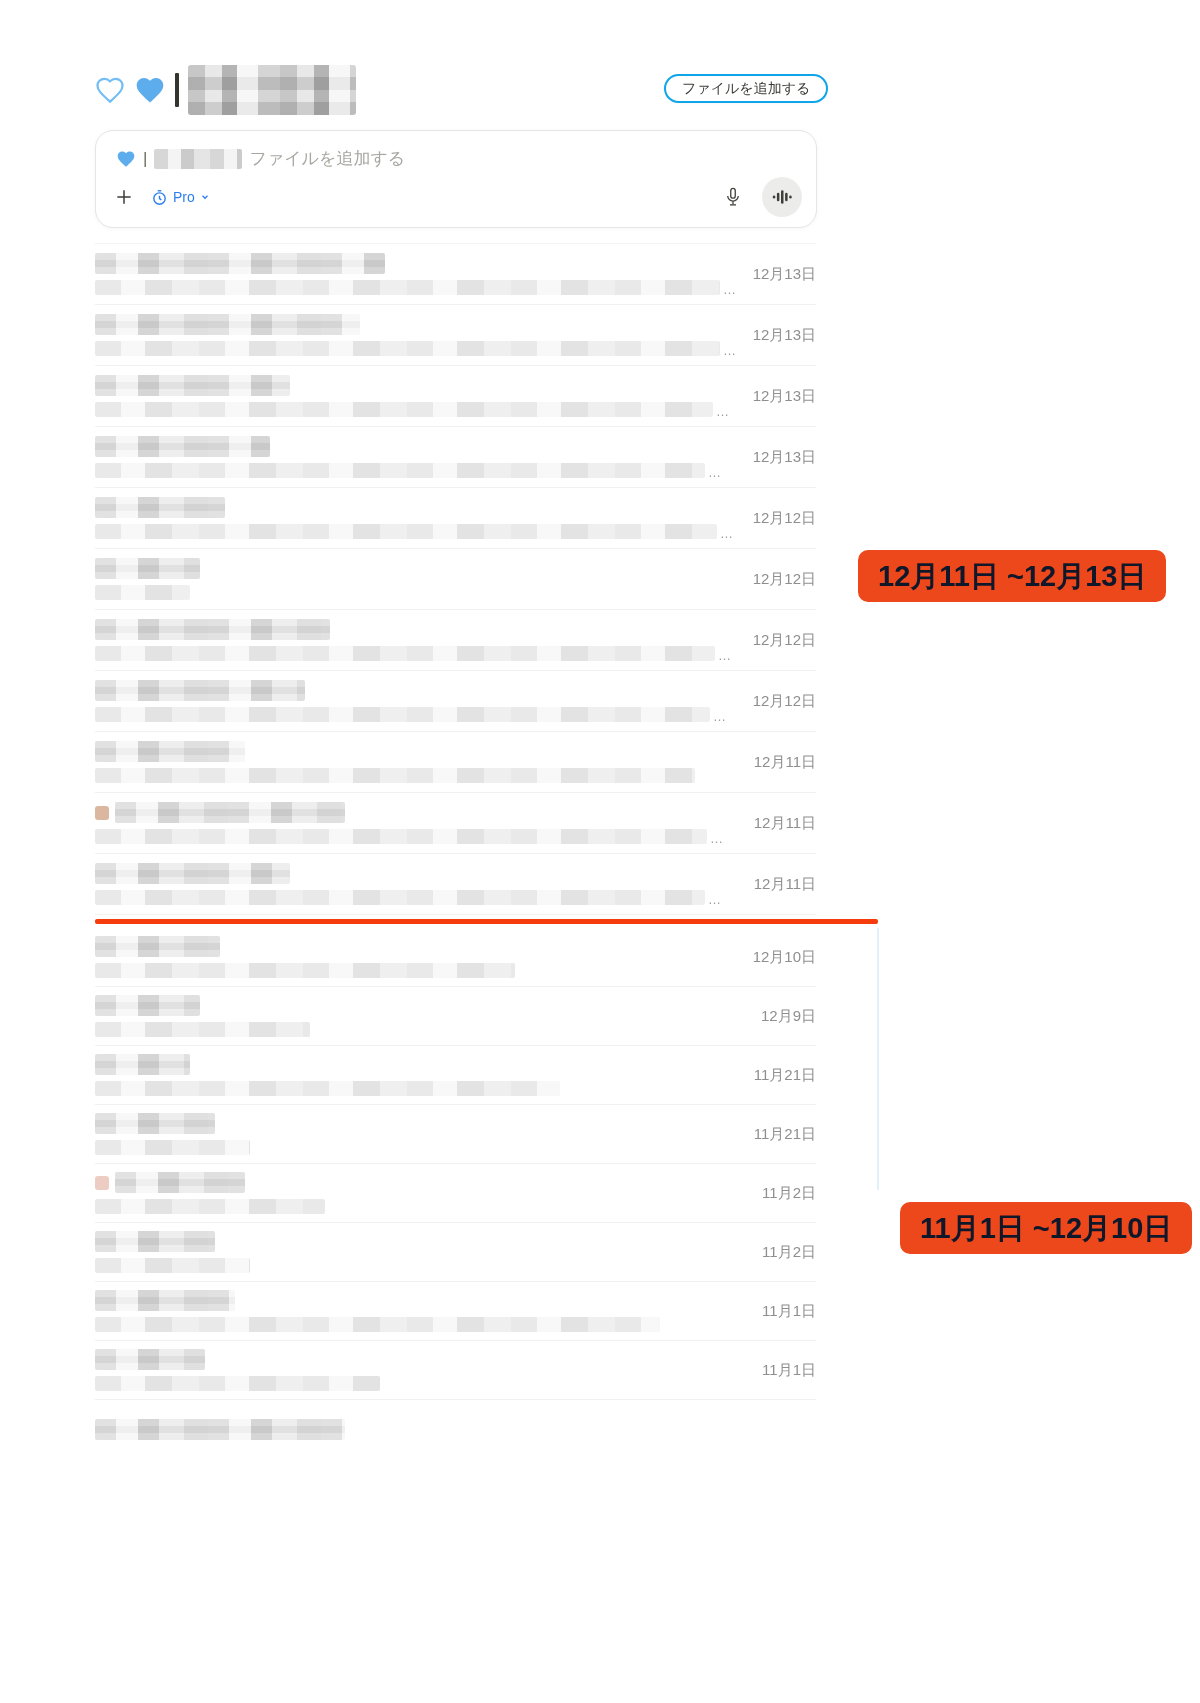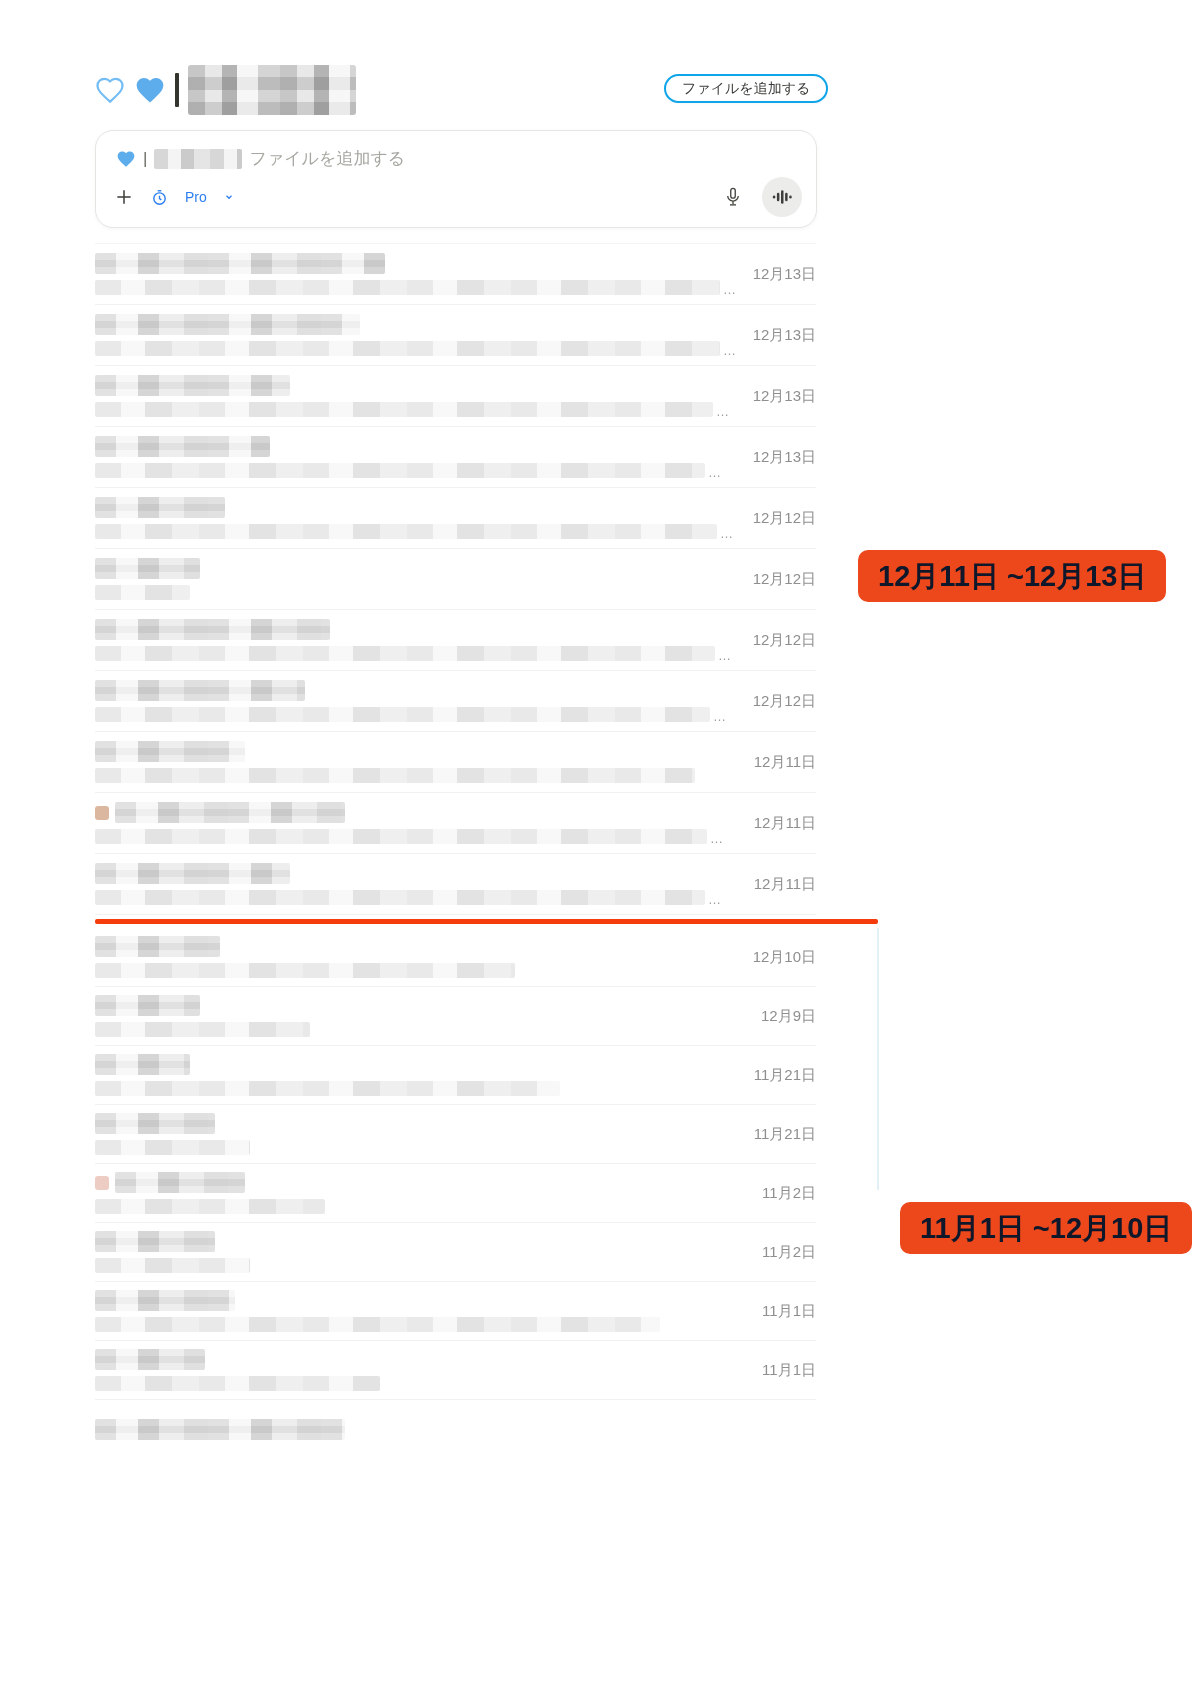--- a/index.html
+++ b/index.html
@@ -21,21 +21,21 @@
   
   .composer{position:absolute;left:95px;top:130px;width:720px;height:96px;background:#fff;
     border:1px solid #e5e5e2;border-radius:18px;box-shadow:0 1px 4px rgba(0,0,0,.04);}
   .composer-line1{position:absolute;left:20px;top:16px;display:flex;align-items:center;gap:7px;}
   .ph-sep{color:#6b6b66;font-size:17px;}
   .mosaic-ph{width:88px;height:20px;border-radius:2px;background-color:#e9e9e9;
     background-image:repeating-linear-gradient(90deg, rgba(0,0,0,.08) 0 14px, rgba(255,255,255,.5) 14px 27px, rgba(0,0,0,.13) 27px 40px, rgba(0,0,0,.02) 40px 56px);}
   .ph-text{font-size:17px;color:#a7a7a1;}
   .composer-line2{position:absolute;left:16px;right:14px;bottom:10px;height:40px;display:flex;align-items:center;gap:15px;}
   .plus-btn{display:flex;align-items:center;justify-content:center;width:24px;height:24px;cursor:pointer;}
-  .model-selector{display:flex;align-items:center;gap:17px;cursor:pointer;}
+  .model-selector{display:flex;align-items:center;gap:5px;cursor:pointer;}
   .model-label{font-size:14px;font-weight:500;color:#2d7ff0;}
   .mic-btn{margin-left:auto;display:flex;align-items:center;justify-content:center;width:28px;height:28px;cursor:pointer;}
   .voice-btn{width:40px;height:40px;border-radius:50%;background:#ececea;display:flex;align-items:center;justify-content:center;cursor:pointer;}
 
   
   .chat-list{position:absolute;left:95px;width:721px;}
   .list-above{top:243px;border-top:1px solid #f3f3f1;}
   .list-below{top:928px;}
   .row{display:flex;align-items:center;border-bottom:1px solid #f1f1ef;cursor:pointer;}
   .list-above .row{height:60px;}

